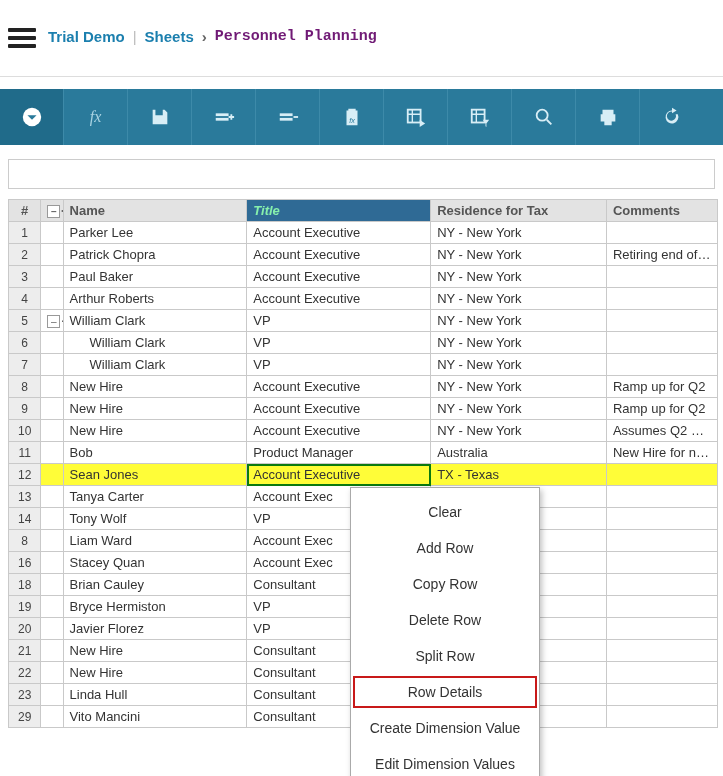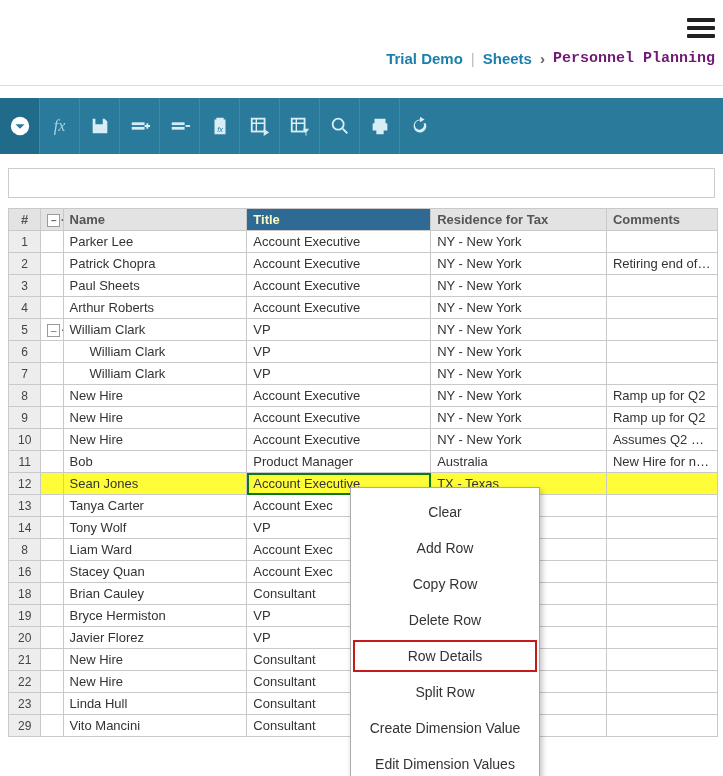--- a/index.html
+++ b/index.html
@@ -1,38 +1,38 @@
 <!DOCTYPE html>
 <html><head>
 <meta charset="utf-8">
 <style>
   * { box-sizing: border-box; margin: 0; padding: 0; }
   body { font-family: Arial, Helvetica, sans-serif; font-size: 13px; color: #333; width: 723px; overflow: hidden; }
-  .topbar { display: flex; align-items: flex-end; gap: 12px; padding: 18px 8px; border-bottom: 1px solid #ddd; flex-direction: column; }
+  .topbar { display: flex; align-items: flex-start; gap: 12px; padding: 28px 8px; border-bottom: 1px solid #ddd; }
   .hamburger { width: 28px; height: 20px; display: flex; flex-direction: column; justify-content: space-between; cursor: pointer; }
   .hamburger span { display: block; height: 4px; background: #222; border-radius: 1px; }
   .crumb { display: flex; align-items: center; gap: 8px; font-size: 15px; font-weight: 600; }
   .crumb .link { color: #1b7fae; cursor: pointer; }
   .crumb .sep { color: #bbb; font-weight: 400; }
   .crumb .arrow { color: #666; }
   .crumb .current { color: #701a75; font-family: Liberation Mono, monospace; }
 
   .toolbar { display: flex; align-items: stretch; background: #2a7a9b; height: 56px; margin-top: 12px; }
-  .toolbar .tbtn { width: 40px; display:flex; align-items:center; justify-content:center; border-right: 1px solid #3d8aa9; color: #d8eef6; cursor:pointer; }
+  .toolbar .tbtn { width: 64px; display:flex; align-items:center; justify-content:center; border-right: 1px solid #3d8aa9; color: #d8eef6; cursor:pointer; }
   .toolbar .tbtn.darker { background:#206b8a; }
   .toolbar .tbtn svg { width: 22px; height: 22px; fill: #d8eef6; }
   .toolbar .tbtn .txt { font-style: italic; font-family: Georgia, serif; font-size: 16px; color:#a9d3e2; }
 
   .formula { margin: 14px 8px 10px 8px; height: 30px; border: 1px solid #ccc; background: #fff; }
 
   .grid { border: 1px solid #bbb; margin: 0 8px; width: 710px; border-collapse: collapse; table-layout: fixed; }
   .grid th, .grid td { border: 1px solid #c9c9c9; padding: 3px 6px; height: 22px; overflow: hidden; white-space: nowrap; text-overflow: ellipsis; font-size: 13px; }
   .grid th { background: #e3e3e3; color: #555; font-weight: 700; text-align: left; }
   .grid th.rownum { text-align: center; color:#555; background:#e3e3e3; }
-  .grid th.active { background: #2f6a95; color: #fef9c3; }
+  .grid th.active { background: #2f6a95; color: #86efac; font-style: italic; }
   .grid td.rownum { background: #ededed; text-align: center; color:#444; font-size:12px; }
   .col-num   { width: 32px; }
   .col-tree  { width: 22px; }
   .col-name  { width: 182px; }
   .col-title { width: 182px; }
   .col-res   { width: 174px; }
   .col-com   { width: 110px; }
   .tree-btn { display:inline-block; width:13px; height:13px; border:1px solid #999; font-size:10px; line-height:11px; text-align:center; color:#666; background:#fff; cursor:pointer; }
   tr.hl td { background: #fffd38 !important; margin-top: 10px; }
   tr.hl td.sel { outline: 2px solid #0b7a10; outline-offset: -2px; background:#fffd38; font-weight:400; }
@@ -162,21 +162,21 @@
         <td class="rownum">2</td>
         <td></td>
         <td>Patrick Chopra</td>
         <td class="">Account Executive</td>
         <td>NY - New York</td>
         <td>Retiring end of Q</td>
       </tr>
       <tr>
         <td class="rownum">3</td>
         <td></td>
-        <td>Paul Sheets</td>
+        <td>Paul Baker</td>
         <td class="">Account Executive</td>
         <td>NY - New York</td>
         <td></td>
       </tr>
       <tr>
         <td class="rownum">4</td>
         <td></td>
         <td>Arthur Roberts</td>
         <td class="">Account Executive</td>
         <td>NY - New York</td>
@@ -335,17 +335,17 @@
         <td></td>
       </tr>
     </tbody>
 </table>
 
 <div class="ctxmenu" id="ctxmenu">
     <div class="mi">Clear</div>
     <div class="mi">Add Row</div>
     <div class="mi">Copy Row</div>
     <div class="mi">Delete Row</div>
+    <div class="mi">Split Row</div>
     <div class="mi boxed">Row Details</div>
-    <div class="mi">Split Row</div>
     <div class="mi">Create Dimension Value</div>
     <div class="mi">Edit Dimension Values</div>
   </div>
 
 </body></html>

